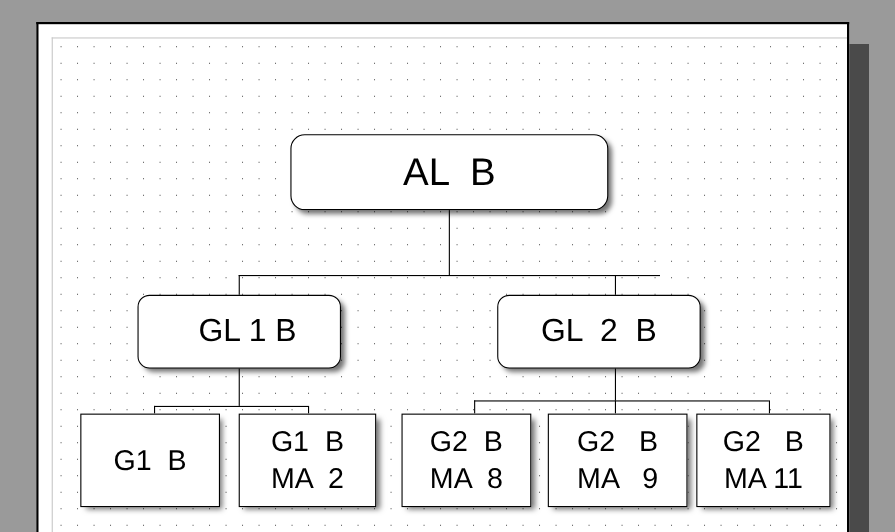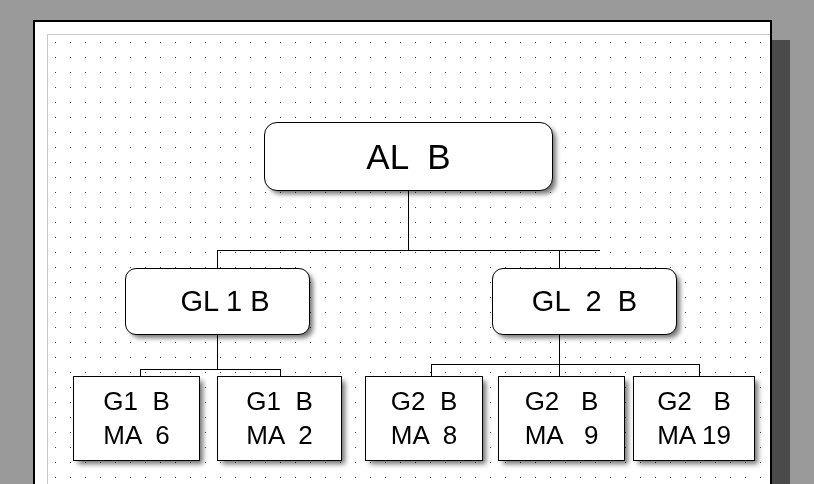--- a/index.html
+++ b/index.html
@@ -94,21 +94,21 @@
     border-radius: 13px;
   }
 
   .node-group {
     top: 233px;
     width: 185px;
     height: 67px;
     font-size: 29px;
   }
   .node-group.g1 { left: 77px; padding-left: 15px; }
-  .node-group.g2 { left: 444px; }
+  .node-group.g2 { left: 404px; }
 
   .node-leaf {
     top: 341px;
     height: 85px;
     font-size: 26px;
     border-radius: 0;
     line-height: 1.28;
   }
   .leaf-0 { left: 25px;  width: 127px; }
   .leaf-1 { left: 169px; width: 125px; }
@@ -150,34 +150,33 @@
 
       <div class="node node-group g1">
         <span class="node-line">GL 1 B</span>
       </div>
       <div class="node node-group g2">
         <span class="node-line">GL  2  B</span>
       </div>
 
       <div class="node node-leaf leaf-0">
         <span class="node-line">G1  B</span>
-        <span class="node-line">MA  6</span>
       </div>
       <div class="node node-leaf leaf-1">
         <span class="node-line">G1  B</span>
         <span class="node-line">MA  2</span>
       </div>
       <div class="node node-leaf leaf-2">
         <span class="node-line">G2  B</span>
         <span class="node-line">MA  8</span>
       </div>
       <div class="node node-leaf leaf-3">
         <span class="node-line">G2   B</span>
         <span class="node-line">MA   9</span>
       </div>
       <div class="node node-leaf leaf-4">
         <span class="node-line">G2   B</span>
-        <span class="node-line">MA 19</span>
+        <span class="node-line">MA 11</span>
       </div>
 
     </div>
   </div>
 </div>
 
 </body></html>

